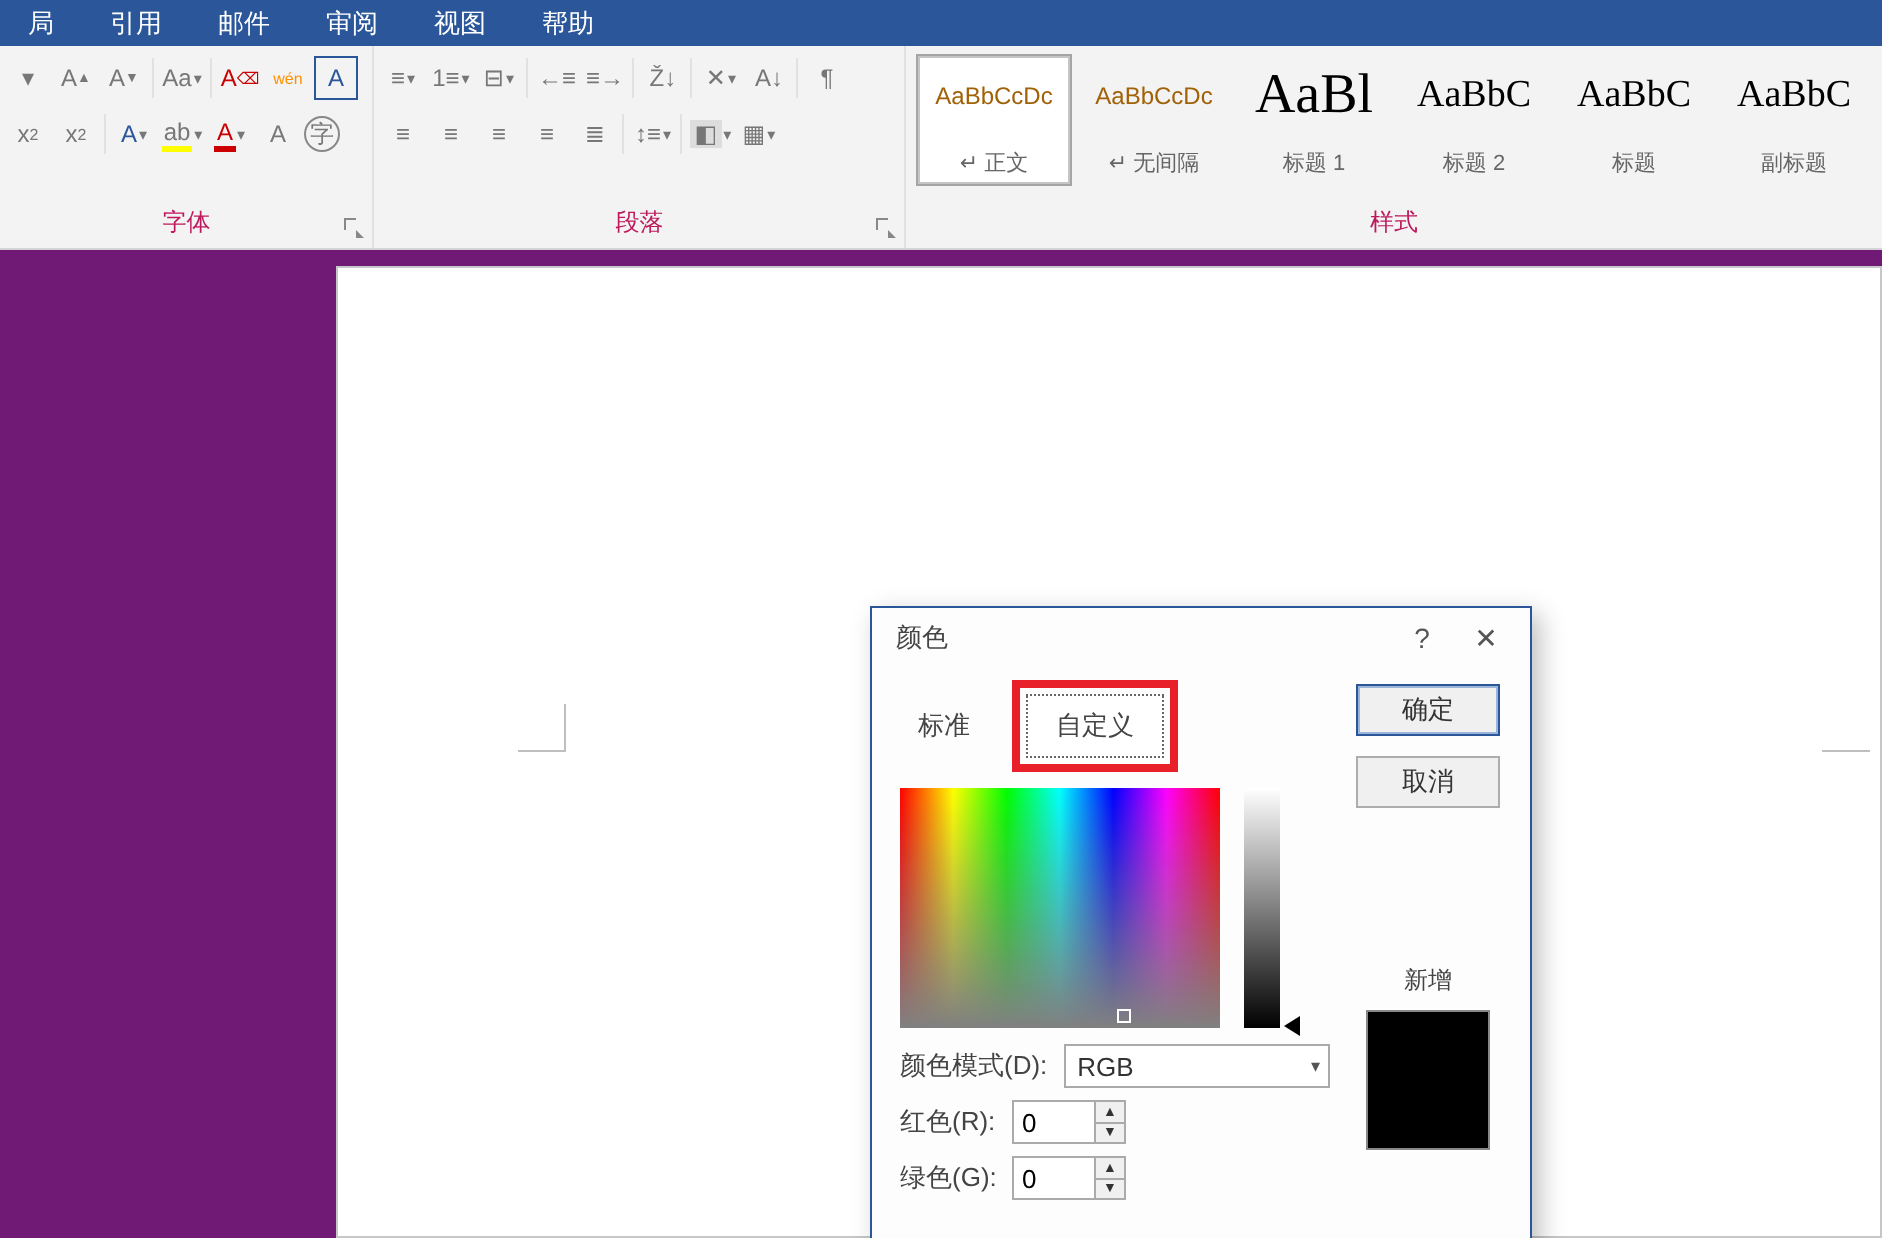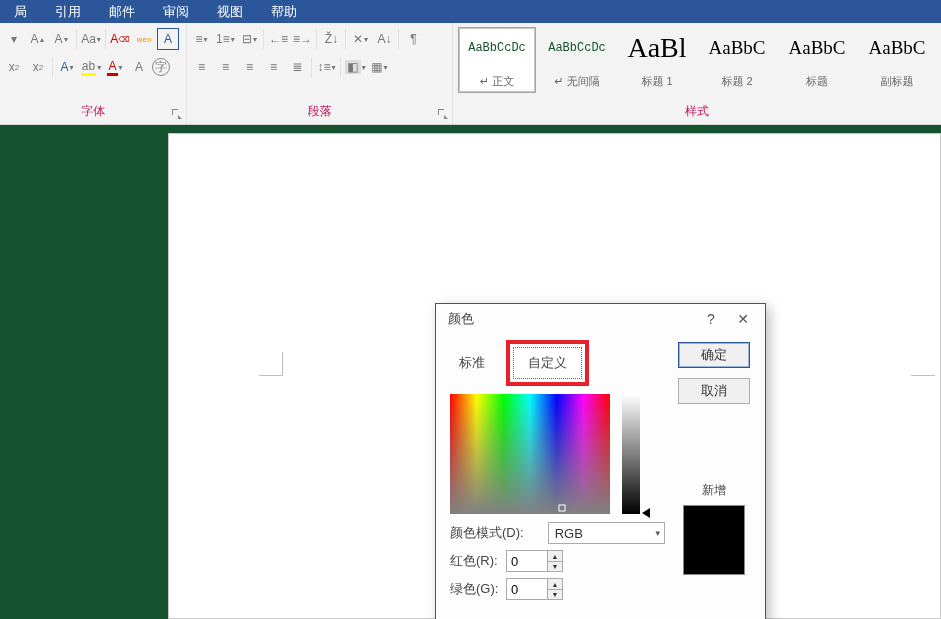--- a/index.html
+++ b/index.html
@@ -15,24 +15,24 @@
   .group-label { text-align: center; font-size: 12px; color: #be185d; padding: 3px 0 4px; position: relative; }
   .dlg-launcher { position: absolute; right: 2px; bottom: 3px; width: 14px; height: 14px; cursor: pointer; }
   .dlg-launcher::before { content: ""; position: absolute; left: 2px; top: 2px; width: 5px; height: 5px; border-left: 1px solid #888; border-top: 1px solid #888; }
   .dlg-launcher::after { content: ""; position: absolute; right: 2px; bottom: 2px; width: 0; height: 0; border-left: 4px solid #888; border-top: 4px solid transparent; }
   .sm-btn { width: 22px; height: 22px; margin: 1px 1px; display: flex; align-items: center; justify-content: center; cursor: pointer; border: 1px solid transparent; font-size: 12px; color: #777; }
   .sep { width: 1px; height: 20px; background: #e1e1e1; margin: 0 2px; }
   .dd-arrow { font-size: 8px; color: #777; margin-left: 1px; }
   .styles-gallery { display: flex; height: 70px; align-items: center; padding: 4px 4px 0 4px; }
   .style-item { width: 78px; height: 66px; border: 1px solid transparent; display: flex; flex-direction: column; justify-content: space-between; align-items: center; cursor: pointer; margin: 0 1px; }
   .style-item.sel { border: 1px solid #a5a5a5; background: #fff; box-shadow: 0 0 0 1px #c5c5c5 inset; }
-  .style-preview { height: 40px; display: flex; align-items: center; justify-content: center; color: #14532d; font-family: Liberation Mono, monospace; }
+  .style-preview { height: 40px; display: flex; align-items: center; justify-content: center; color: #a16207; }
   .style-preview.big { font-size: 28px; font-family: "SimSun"; color: #000; }
   .style-label { font-size: 11px; color: #666; padding-bottom: 3px; }
-  .doc-area { position: relative; height: 494px; background: #14532d; }
+  .doc-area { position: relative; height: 494px; background: #701a75; }
   .page { position: absolute; left: 168px; top: 8px; width: 773px; height: 486px; background: #fff; border: 1px solid #c7c7c7; }
   .page-margin-tl { position: absolute; left: 259px; top: 227px; width: 24px; height: 24px; border-right: 1px solid #bfbfbf; border-bottom: 1px solid #bfbfbf; }
   .page-margin-tr { position: absolute; right: 6px; top: 227px; width: 24px; height: 24px; border-bottom: 1px solid #bfbfbf; }
   .dialog { position: absolute; left: 435px; top: 178px; width: 331px; height: 398px; background: #fdfdfd; border: 1px solid #2b579a; box-shadow: 4px 4px 12px rgba(0,0,0,0.25); }
   .dlg-title { height: 30px; display: flex; align-items: center; justify-content: space-between; padding: 0 6px 0 12px; }
   .dlg-title-text { font-size: 13px; color: #444; }
   .dlg-btns { display: flex; }
   .dlg-btn { width: 32px; height: 26px; display: flex; align-items: center; justify-content: center; cursor: pointer; font-size: 14px; color: #555; }
   .dlg-body { display: flex; }
   .dlg-left { flex: 1; padding: 4px 4px 4px 8px; }
@@ -45,21 +45,21 @@
   .panel-content { padding: 8px 6px 4px 6px; }
   .field-label { font-size: 13px; color: #444; margin: 6px 0 4px 0; }
   .spectrum-row { display: flex; }
   .spectrum { width: 160px; height: 120px; background:
     linear-gradient(to bottom, rgba(128,128,128,0) 0%, rgba(128,128,128,1) 100%),
     linear-gradient(to right, red, yellow, lime, cyan, blue, magenta, red);
     position: relative; cursor: crosshair; }
   .spectrum-cursor { position: absolute; left: 112px; top: 114px; width: 7px; height: 7px; border: 1px solid #fff; transform: translate(-50%,-50%); }
   .lum-bar { width: 18px; height: 120px; margin-left: 12px; background: linear-gradient(to bottom, #fff, #808080, #000); position: relative; }
   .lum-arrow { position: absolute; right: -10px; top: 114px; width: 0; height: 0; border-top: 5px solid transparent; border-bottom: 5px solid transparent; border-right: 8px solid #000; }
-  .mode-row { display: flex; align-items: center; margin: 8px 0 4px 0; gap: 16px; }
+  .mode-row { display: flex; align-items: center; margin: 8px 0 4px 0; }
   .mode-select { flex: 1; margin-left: 8px; height: 22px; border: 1px solid #aaa; display: flex; align-items: center; justify-content: space-between; padding: 0 4px 0 6px; font-size: 13px; background: #fff; cursor: pointer; }
   .num-row { display: flex; align-items: center; margin: 6px 0; }
   .num-label { width: 56px; font-size: 13px; color: #444; }
   .num-input { width: 42px; height: 22px; border: 1px solid #aaa; padding: 0 4px; font-size: 13px; background: #fff; }
   .spinner { display: flex; flex-direction: column; border: 1px solid #aaa; border-left: none; }
   .spin-btn { width: 14px; height: 10px; display: flex; align-items: center; justify-content: center; font-size: 7px; background: #f0f0f0; cursor: pointer; }
   .spin-btn + .spin-btn { border-top: 1px solid #aaa; }
   .std-btn { width: 72px; height: 26px; border: 1px solid #adadad; background: #f0f0f0; font-size: 13px; color: #333; display: flex; align-items: center; justify-content: center; cursor: pointer; margin-bottom: 10px; }
   .std-btn.primary { border: 1px solid #2b579a; box-shadow: 0 0 0 1px #9bb5d9 inset; }
   .swatch-box { width: 62px; height: 70px; border: 1px solid #888; background: #000; margin-top: 6px; }

